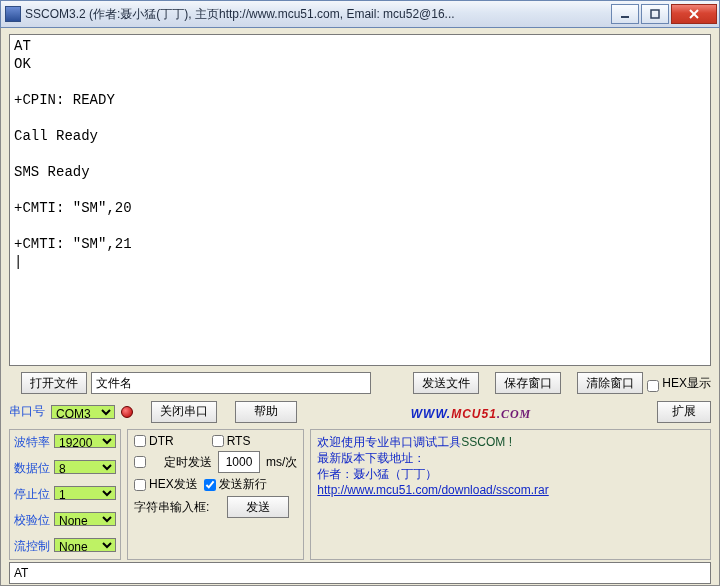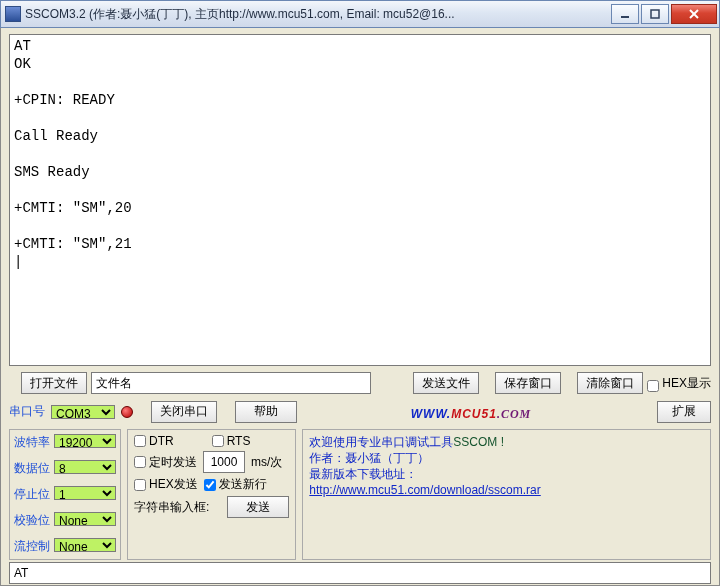--- a/index.html
+++ b/index.html
@@ -145,21 +145,21 @@
         <label style="display:flex;align-items:center;gap:3px;">
             <input type="checkbox" style="">
             <span>DTR</span>
           </label>
         <label style="display:flex;align-items:center;gap:3px;margin-left:32px;">
             <input type="checkbox" style="">
             <span>RTS</span>
           </label>
       </div>
       <div class="line">
-        <label style="display:flex;align-items:center;gap:3px;">
+        <label style="display:flex;align-items:center;gap:18px;">
             <input type="checkbox" style="">
             <span>定时发送</span>
           </label>
         <input class="txtfield ms-box" value="1000" style="">
         <span>ms/次</span>
       </div>
       <div class="line">
         <label style="display:flex;align-items:center;gap:3px;">
             <input type="checkbox" style="">
             <span>HEX发送</span>
@@ -170,22 +170,22 @@
           </label>
       </div>
       <div class="line">
         <span>字符串输入框:</span>
         <div class="btn" style="padding:0 18px">发送</div>
       </div>
     </div>
 
     <div class="col-right">
       <div><span>欢迎使用专业串口调试工具</span><span class="hl">SSCOM !</span></div>
+      <div>最新版本下载地址：</div>
       <div>作者：聂小猛（丁丁）</div>
-      <div>最新版本下载地址：</div>
       <div><a>http://www.mcu51.com/download/sscom.rar</a></div>
     </div>
   </div>
 
   <div class="row-send">
     <input class="txtfield send-input" value="AT" style="">
   </div>
 
   <div class="statusbar">
     <div class="cell" style="width:72px">w.mcu51.c</div>

